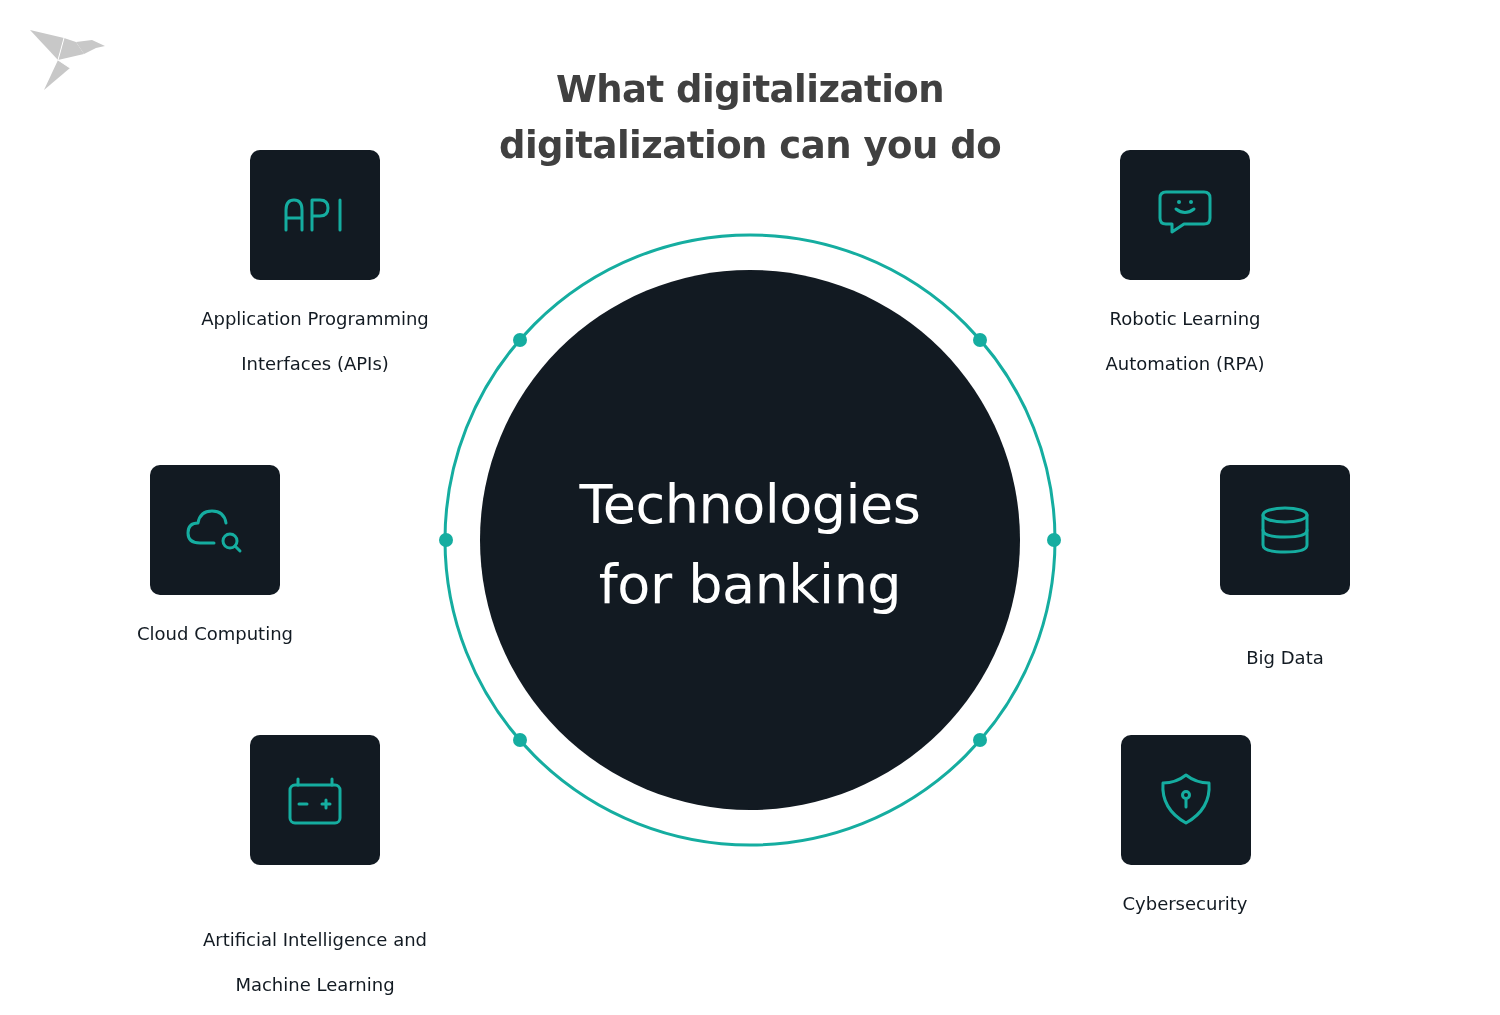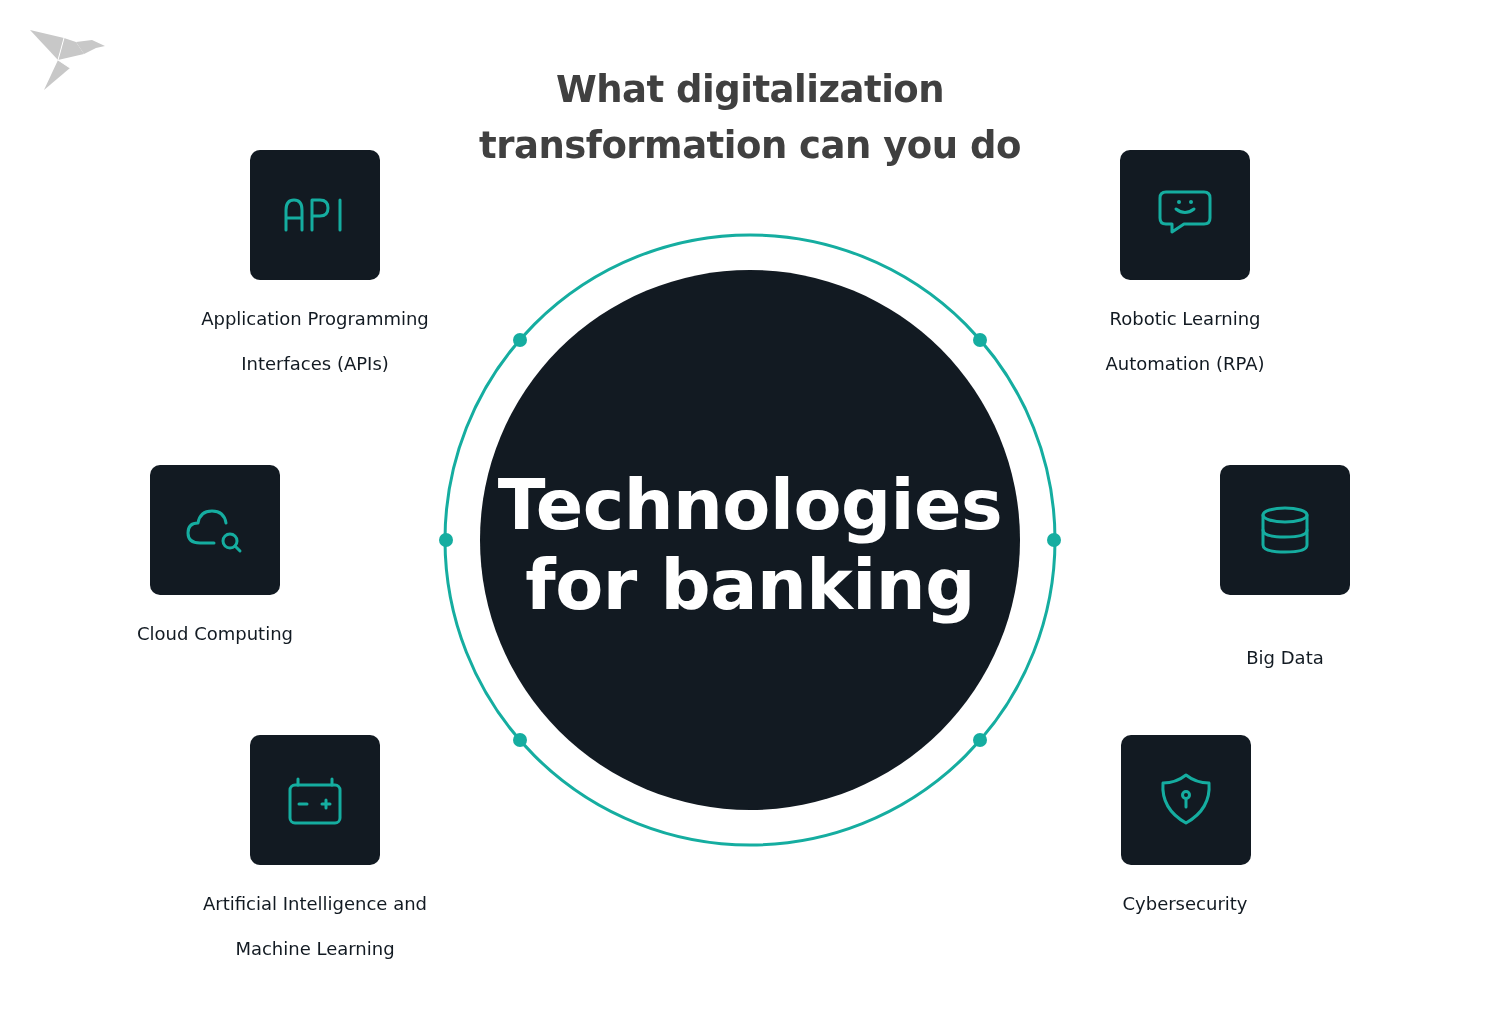--- a/index.html
+++ b/index.html
@@ -10,21 +10,21 @@
   .abs { position: absolute; }
   .logo { left: 28px; top: 28px; width: 80px; height: 64px; }
   .title {
     left: 450px; top: 62px; width: 600px; text-align: center;
     font-family: "DejaVu Sans", sans-serif; font-weight: bold; font-size: 37px; line-height: 56px;
     color: #404040; letter-spacing: -0.5px;
   }
   .ring { left: 0; top: 0; width: 1500px; height: 1015px; pointer-events: none; }
   .center-text {
     left: 480px; top: 465px; width: 540px; text-align: center;
-    font-family: "DejaVu Sans", sans-serif; font-weight: bold; font-size: 70px; line-height: 80px;
+    font-family: "DejaVu Sans", sans-serif; font-weight: normal; font-size: 54px; line-height: 80px;
     color: #ffffff; letter-spacing: -0.5px;
   }
   .tile {
     width: 130px; height: 130px; background: #121a22; border-radius: 10px;
     display: flex; align-items: center; justify-content: center;
   }
   .tile svg { width: 70px; height: 70px; }
   .label {
     text-align: center; font-family: "DejaVu Sans", sans-serif; font-size: 18px; line-height: 45px; color: #121a22;
   }
@@ -38,21 +38,21 @@
     <polygon points="36,10 30,32 56,26 48,14" fill="#c8c8c8"></polygon>
     <polygon points="30,32 16,62 42,40" fill="#c8c8c8"></polygon>
     <polygon points="48,14 64,12 77,18 68,20 56,26" fill="#c8c8c8"></polygon>
     <line x1="36" y1="10" x2="30" y2="32" stroke="#fff" stroke-width="1"></line>
     <line x1="30" y1="32" x2="42" y2="40" stroke="#fff" stroke-width="1"></line>
   </svg>
 </div>
 
 <div class="abs title">
   <div>What digitalization</div>
-  <div>transformation can you do</div>
+  <div>digitalization can you do</div>
 </div>
 
 <svg class="abs ring" viewBox="0 0 1500 1015">
   <circle cx="750" cy="540" r="305" fill="none" stroke="#15ada0" stroke-width="3"></circle>
   <circle cx="750" cy="540" r="270" fill="#121a22"></circle>
   <circle cx="520" cy="340" r="7" fill="#15ada0"></circle>
   <circle cx="980" cy="340" r="7" fill="#15ada0"></circle>
   <circle cx="446" cy="540" r="7" fill="#15ada0"></circle>
   <circle cx="1054" cy="540" r="7" fill="#15ada0"></circle>
   <circle cx="520" cy="740" r="7" fill="#15ada0"></circle>
@@ -122,21 +122,21 @@
 <div class="abs tile" style="left:250px; top:735px;">
   <svg viewBox="0 0 70 70">
     <g fill="none" stroke="#15ada0" stroke-width="3" stroke-linecap="round" stroke-linejoin="round">
       <rect x="10" y="20" width="50" height="38" rx="5"></rect>
       <path d="M18,20 L18,14 M52,20 L52,14"></path>
       <path d="M19,39 L27,39"></path>
       <path d="M42,39 L50,39 M46,35 L46,43"></path>
     </g>
   </svg>
 </div>
-<div class="abs label" style="left:95px; top:881px; width:440px;text-align:center;">
+<div class="abs label" style="left:95px; top:917px; width:440px;text-align:center;">
   <div>Artificial Intelligence and</div>
   <div>Machine Learning</div>
 </div>
 
 <div class="abs tile" style="left:1121px; top:735px;">
   <svg viewBox="0 0 70 70">
     <g fill="none" stroke="#15ada0" stroke-width="3" stroke-linecap="round" stroke-linejoin="round">
       <path d="M35,10 Q45,18 58,18 Q60,44 35,58 Q10,44 12,18 Q25,18 35,10 Z"></path>
       <circle cx="35" cy="30" r="3.5"></circle>
       <path d="M35,34 L35,42"></path>

